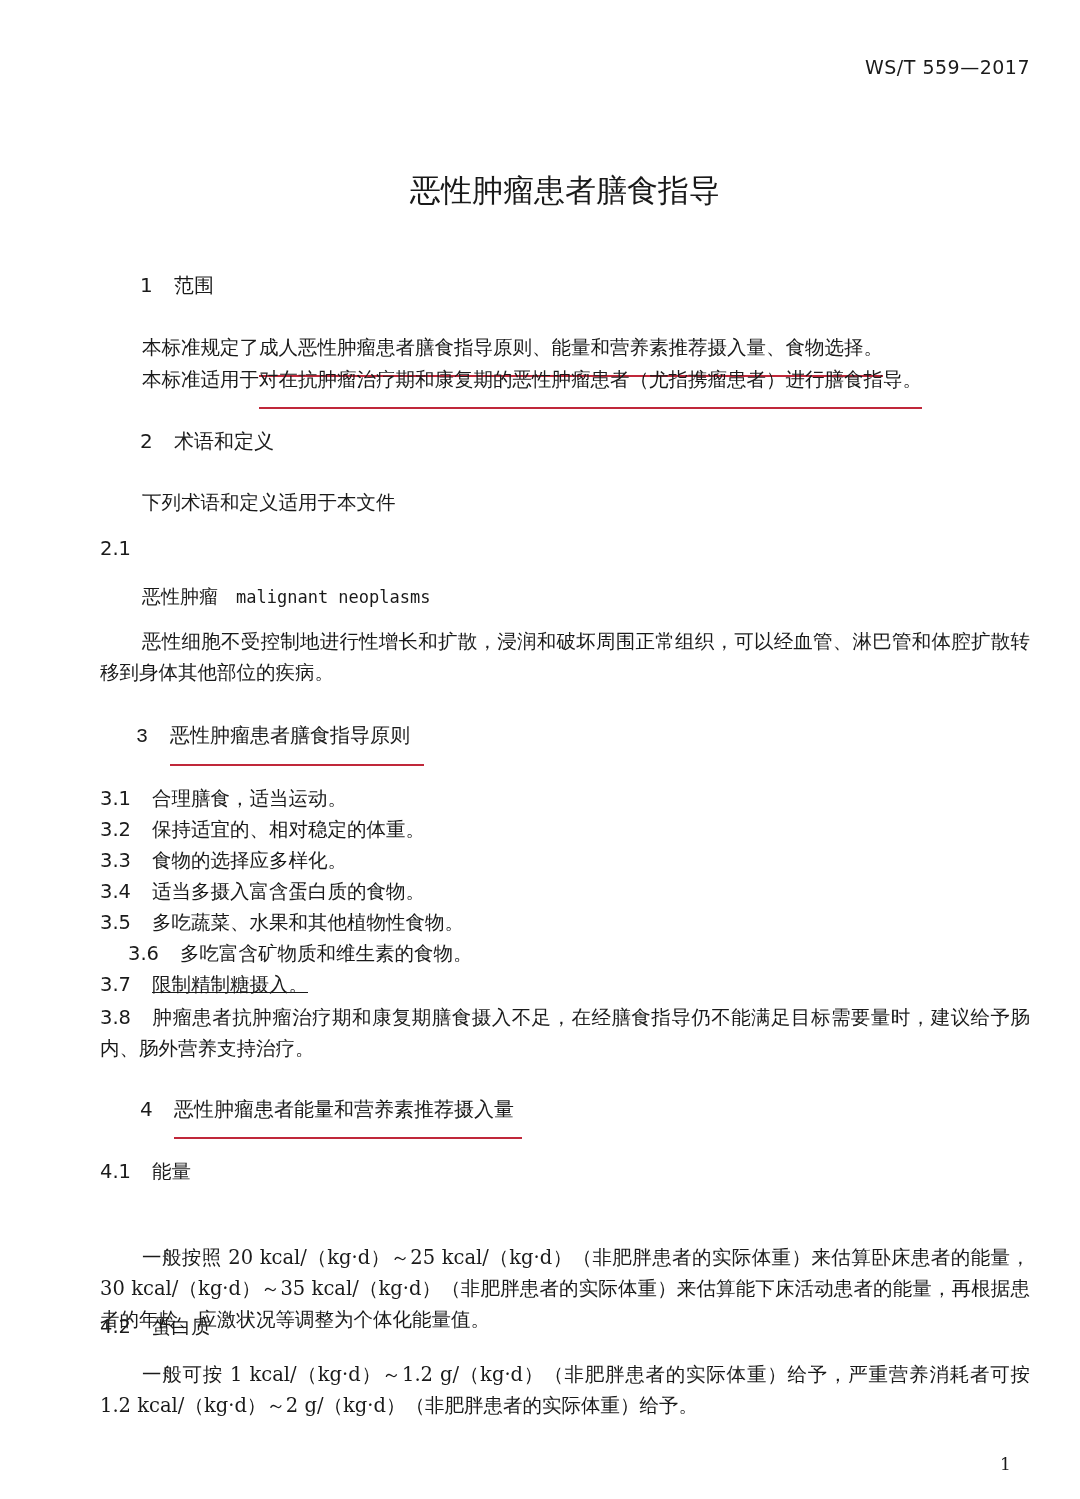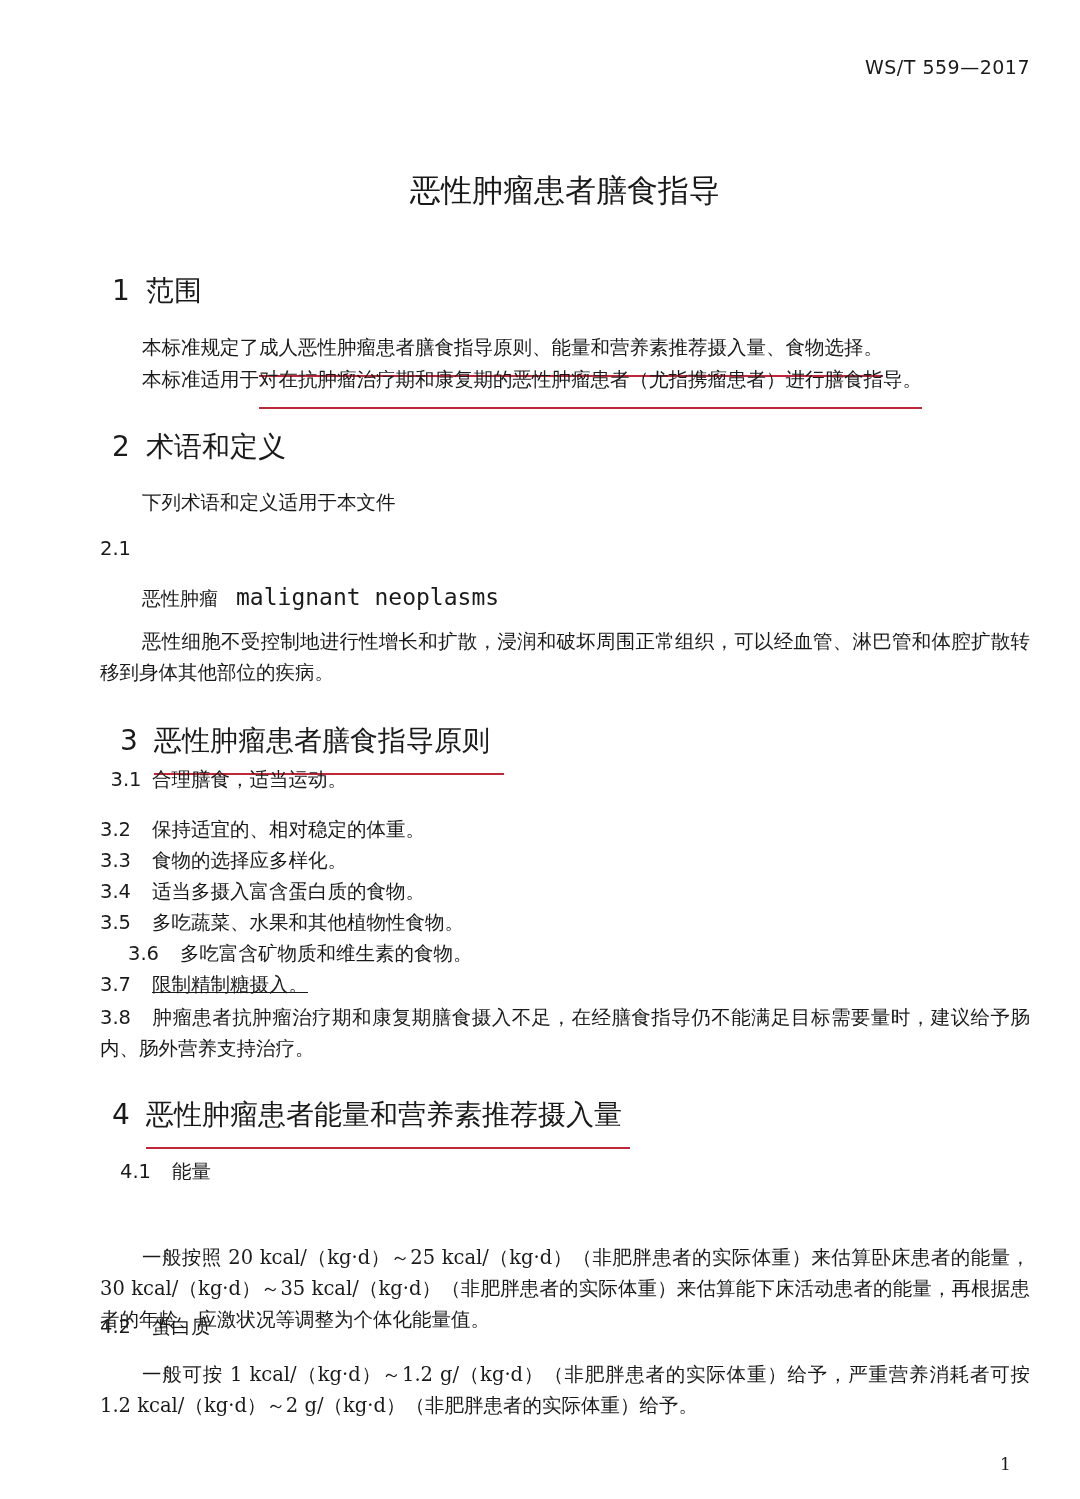--- a/index.html
+++ b/index.html
@@ -3,21 +3,21 @@
 <meta charset="utf-8">
 <style>
   html, body { margin: 0; padding: 0; background: #ffffff; }
   body { width: 1080px; height: 1499px; position: relative; overflow: hidden; color: #1a1a1a; }
   .abs { position: absolute; white-space: nowrap; }
   .sans { font-family: "DejaVu Sans", "Liberation Sans", sans-serif; }
   .serif { font-family: "DejaVu Serif", "Liberation Serif", serif; }
   .mono { font-family: "DejaVu Sans Mono", "Liberation Mono", monospace; }
   .std-no { right: 50px; top: 56px; font-size: 19px; letter-spacing: 0.5px; }
   .title { left: 0; width: 1130px; text-align: center; top: 170px; font-size: 31px; }
-  .h1 { font-size: 28px; }
+  .h1 { font-size: 20px; margin-left: 28px; }
   .h1 .num { display: inline-block; width: 34px; }
   .body { font-size: 19.5px; }
   .ul { border-bottom: 2.5px solid #c0283a; padding-bottom: 16px; }
   .para { left: 100px; width: 930px; white-space: normal; line-height: 31px; font-size: 19.5px; text-indent: 42px; text-align: justify; }
   .item .num { display: inline-block; width: 52px; }
   .pagenum { left: 1000px; top: 1454px; font-size: 17px; }
 </style>
 </head>
 <body>
 
@@ -34,29 +34,29 @@
 <div class="abs serif body" style="left:142px; top:366px;">
   <span>本标准适用于</span><span class="ul">对在抗肿瘤治疗期和康复期的恶性肿瘤患者（尤指携瘤患者）进行膳食指导。</span>
 </div>
 
 <div class="abs sans h1" style="left:112px; top:428px;">
   <span class="num">2</span><span>术语和定义</span>
 </div>
 <div class="abs serif body" style="left:142px; top:489px;">下列术语和定义适用于本文件</div>
 <div class="abs sans body" style="left:100px; top:537px;">2.1</div>
 <div class="abs body" style="left:142px; top:584px;">
-  <span class="sans" style="font-size:19px;">恶性肿瘤</span><span class="mono" style="font-size:23px; margin-left:18px;">malignant neoplasms</span>
+  <span class="sans" style="font-size:19px;">恶性肿瘤</span><span class="mono" style="font-size:17px; margin-left:18px;">malignant neoplasms</span>
 </div>
 <div class="abs serif para" style="top:626px;">恶性细胞不受控制地进行性增长和扩散，浸润和破坏周围正常组织，可以经血管、淋巴管和体腔扩散转移到身体其他部位的疾病。</div>
 
-<div class="abs sans h1" style="left:120px; top:722px;">
+<div class="abs sans h1" style="left:108px; top:722px;font-family:Liberation Mono, monospace;">
   <span class="num">3</span><span class="ul" style="padding-right:14px;">恶性肿瘤患者膳食指导原则</span>
 </div>
 
-<div class="abs body item" style="left:100px; top:766px;text-align:center;">
+<div class="abs body item" style="left:100px; top:785px;">
   <span class="num sans">3.1</span><span class="serif">合理膳食，适当运动。</span>
 </div>
 <div class="abs body item" style="left:100px; top:816px;">
   <span class="num sans">3.2</span><span class="serif">保持适宜的、相对稳定的体重。</span>
 </div>
 <div class="abs body item" style="left:100px; top:847px;">
   <span class="num sans">3.3</span><span class="serif">食物的选择应多样化。</span>
 </div>
 <div class="abs body item" style="left:100px; top:878px;">
   <span class="num sans">3.4</span><span class="serif">适当多摄入富含蛋白质的食物。</span>
@@ -72,21 +72,21 @@
 </div>
 <div class="abs body item" style="left:100px; top:1002px; width:930px; white-space:normal; line-height:31px; text-align:justify;">
   <span class="num sans">3.8</span><span class="serif">肿瘤患者抗肿瘤治疗期和康复期膳食摄入不足，在经膳食指导仍不能满足目标需要量时，建议给予肠内、肠外营养支持治疗。</span>
 </div>
 
 <div class="abs sans h1" style="left:112px; top:1096px;">
   <span class="num">4</span><span class="ul" style="padding-right:8px;">恶性肿瘤患者能量和营养素推荐摄入量</span>
 </div>
 
 <div class="abs sans body" style="left:100px; top:1158px;">
-  <span style="display:inline-block; width:52px;margin-left:20px;">4.1</span><span>能量</span>
+  <span style="display:inline-block; width:52px;">4.1</span><span>能量</span>
 </div>
 <div class="abs serif para" style="top:1242px;">一般按照 20 kcal/（kg·d）～25 kcal/（kg·d）（非肥胖患者的实际体重）来估算卧床患者的能量，30 kcal/（kg·d）～35 kcal/（kg·d）（非肥胖患者的实际体重）来估算能下床活动患者的能量，再根据患者的年龄、应激状况等调整为个体化能量值。</div>
 
 <div class="abs sans body" style="left:100px; top:1313px;">
   <span style="display:inline-block; width:52px;">4.2</span><span>蛋白质</span>
 </div>
 <div class="abs serif para" style="top:1359px;">一般可按 1 kcal/（kg·d）～1.2 g/（kg·d）（非肥胖患者的实际体重）给予，严重营养消耗者可按 1.2 kcal/（kg·d）～2 g/（kg·d）（非肥胖患者的实际体重）给予。</div>
 
 <div class="abs serif pagenum">1</div>
 

